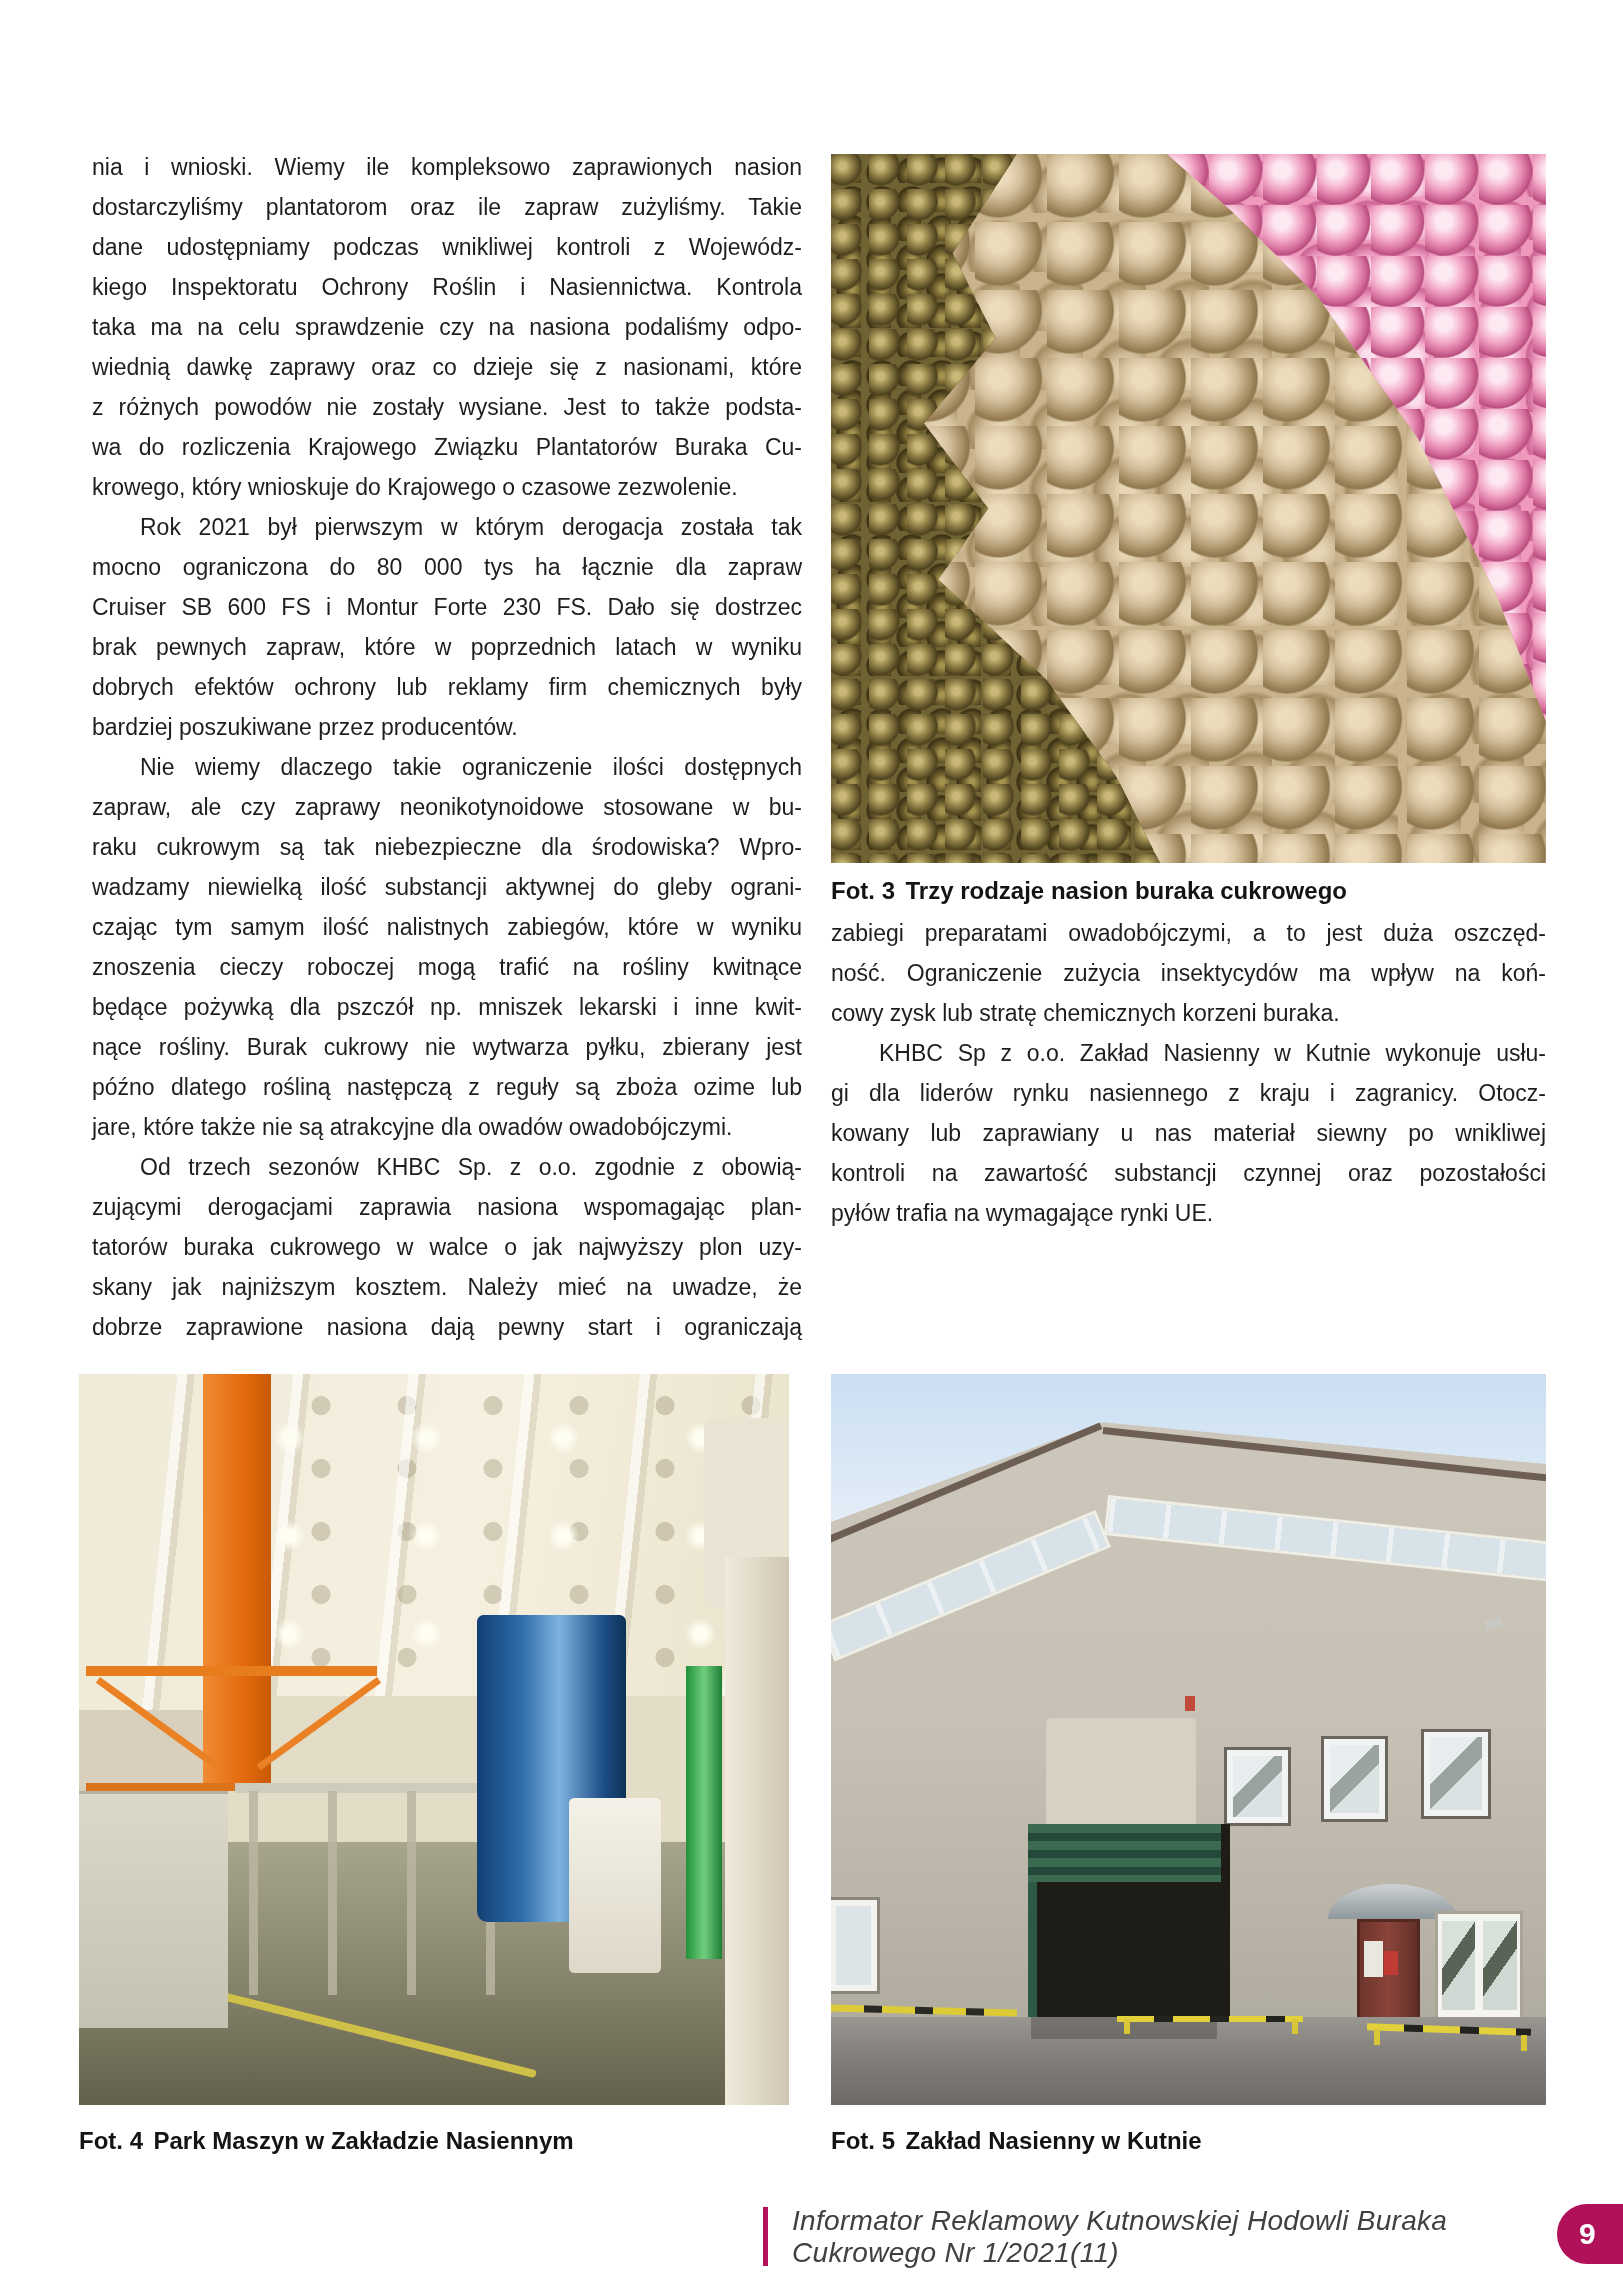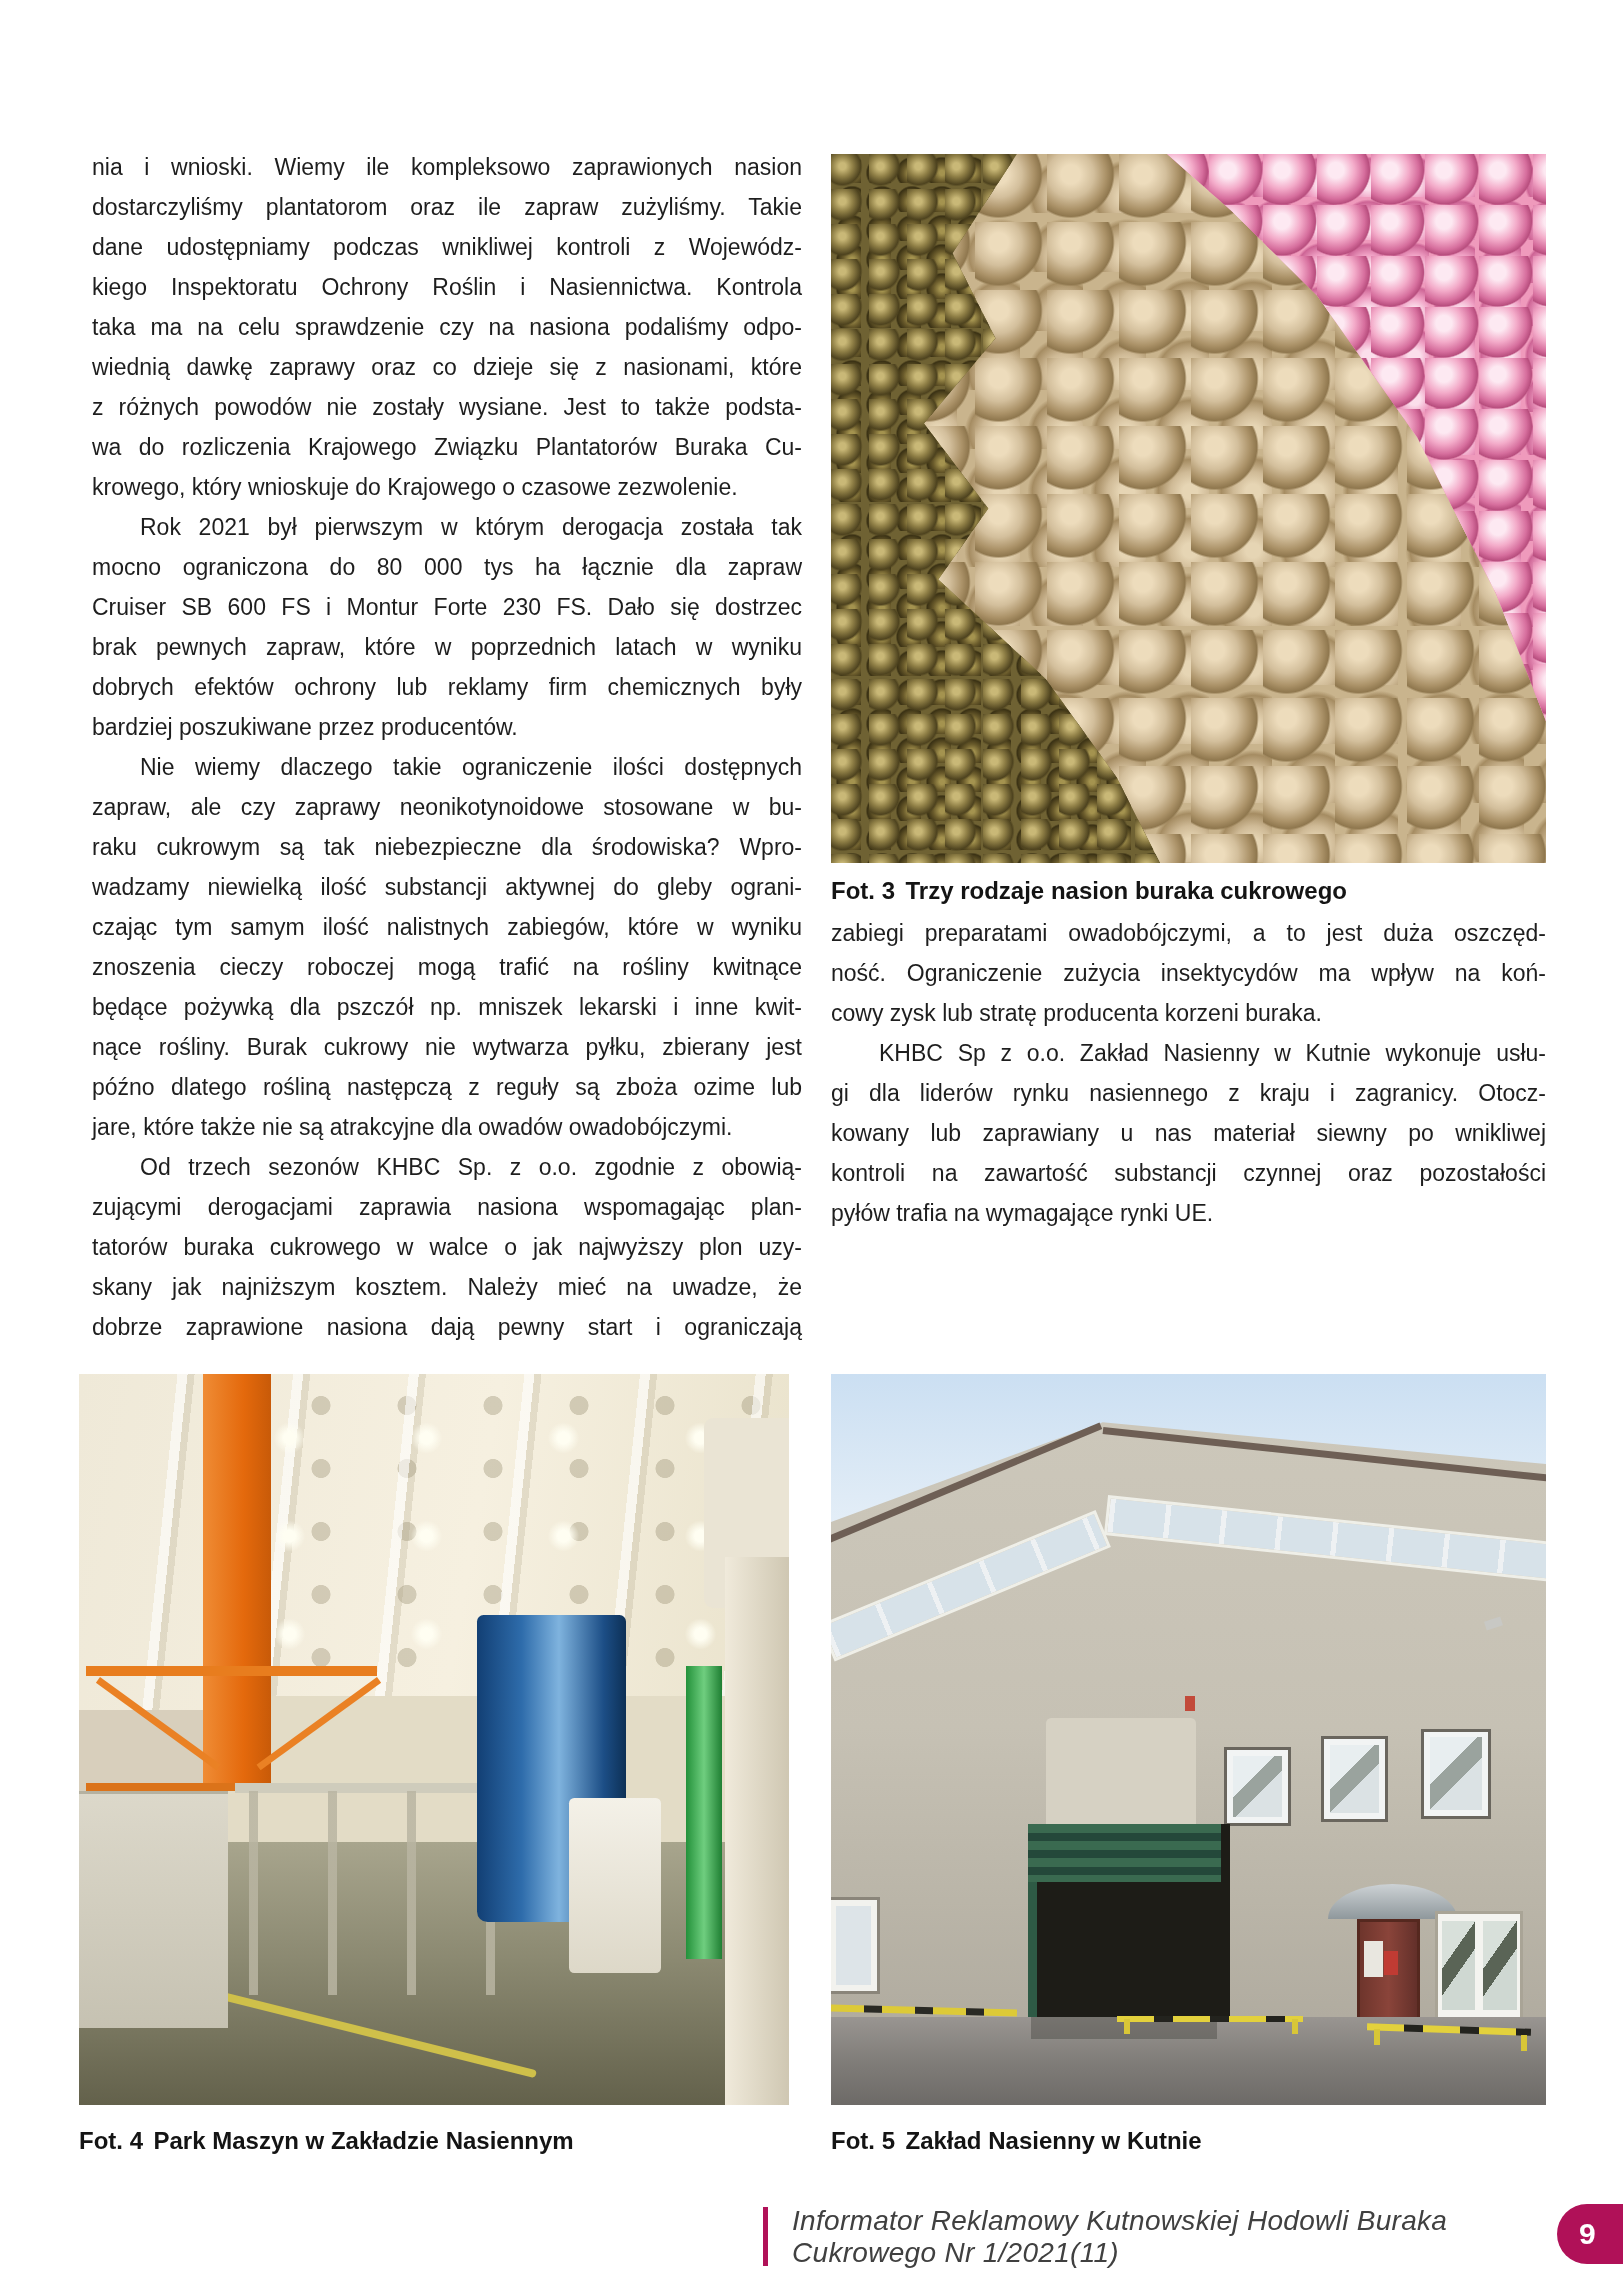--- a/index.html
+++ b/index.html
@@ -164,21 +164,21 @@
     <div class="seeds-raw"></div>
   </figure>
   <div class="caption" id="cap3">
     <span class="cap-label">Fot. 3</span><span class="cap-text">Trzy rodzaje nasion buraka cukrowego</span>
   </div>
 
   <section class="col col-right">
     <p class="para">
       <span class="pbody">zabiegi preparatami owadobójczymi, a to jest duża oszczęd-
 ność. Ograniczenie zużycia insektycydów ma wpływ na koń-</span>
-      <span class="plast">cowy zysk lub stratę producenta korzeni buraka.</span>
+      <span class="plast">cowy zysk lub stratę chemicznych korzeni buraka.</span>
     </p>
     <p class="para indent">
       <span class="pbody">KHBC Sp z o.o. Zakład Nasienny w Kutnie wykonuje usłu-
 gi dla liderów rynku nasiennego z kraju i zagranicy. Otocz-
 kowany lub zaprawiany u nas materiał siewny po wnikliwej
 kontroli na zawartość substancji czynnej oraz pozostałości</span>
       <span class="plast">pyłów trafia na wymagające rynki UE.</span>
     </p>
   </section>
 

